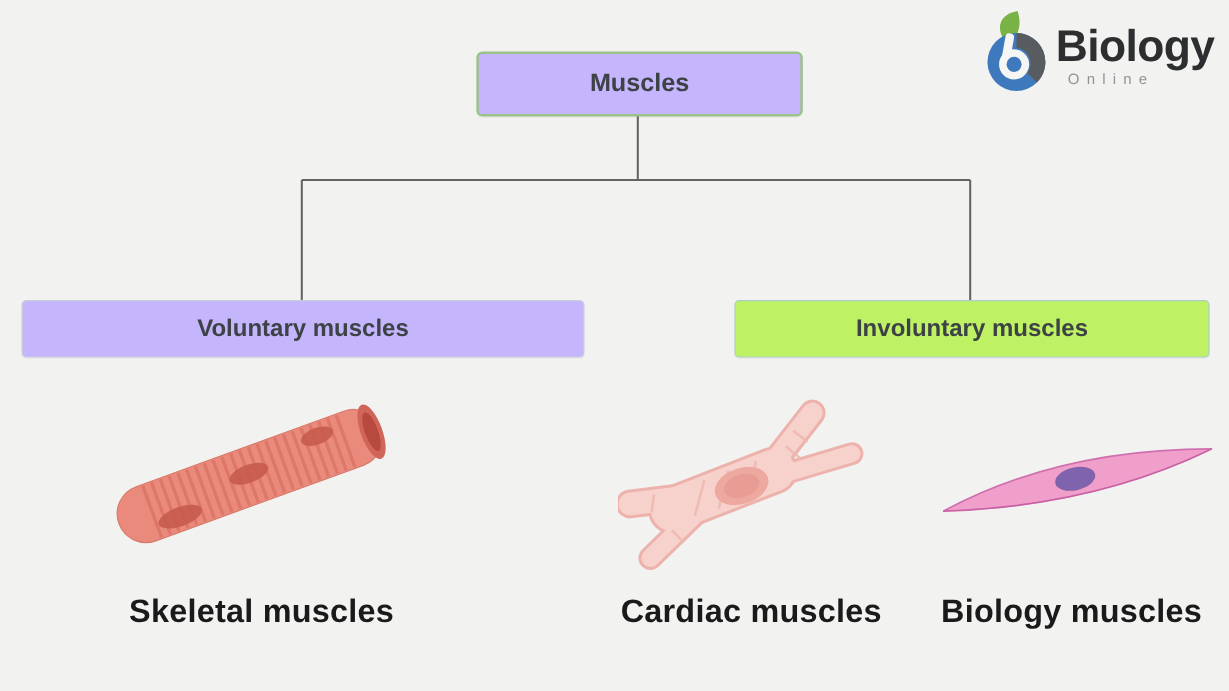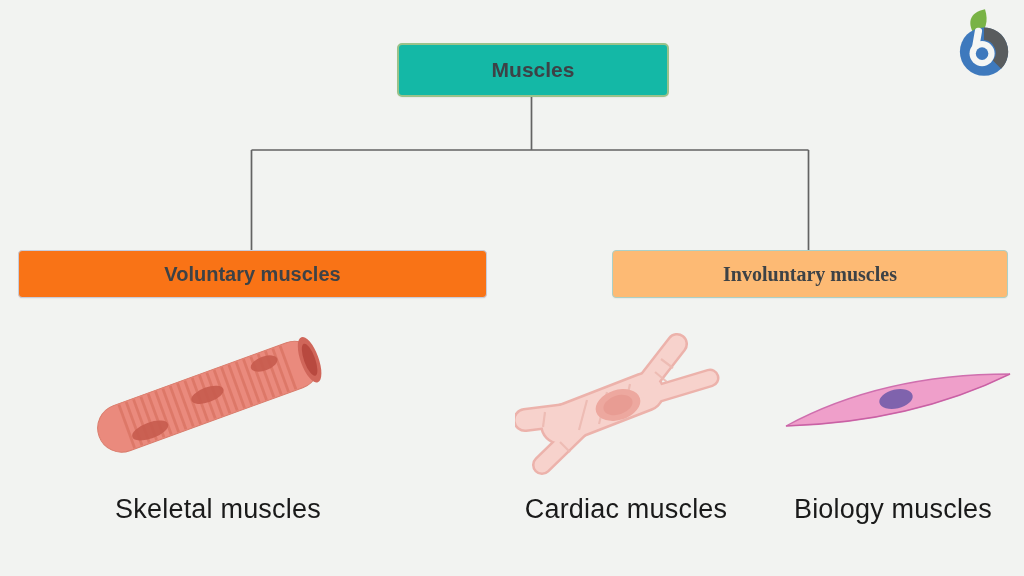--- a/index.html
+++ b/index.html
@@ -16,43 +16,43 @@
   .node {
     position: absolute;
     display: flex; align-items: center; justify-content: center;
     border-radius: 5px;
     color: #3d4246;
     box-shadow: 0 1px 1px rgba(0,0,0,0.04);
     white-space: nowrap;
   }
   .node-root {
     left: 397px; top: 43px; width: 268px; height: 50px;
-    background: #14b8a6; border: 2px solid #9ac28a;
+    background: #c4b5fd; border: 2px solid #9ac28a;
     font-size: 21px; font-weight: 700;
   }
   .node-voluntary {
     left: 18px; top: 250px; width: 467px; height: 46px;
-    background: #f97316; border: 1.5px solid #c7ccdb;
+    background: #c4b5fd; border: 1.5px solid #c7ccdb;
     font-size: 20px; font-weight: 600; border-radius: 4px; justify-content: center;
   }
   .node-involuntary {
     left: 612px; top: 250px; width: 394px; height: 46px;
-    background: #fdba74; border: 1.5px solid #abd0c7;
-    font-size: 20px; font-weight: 600; border-radius: 4px; font-family: Liberation Serif, serif;
+    background: #bef264; border: 1.5px solid #abd0c7;
+    font-size: 20px; font-weight: 600; border-radius: 4px;
   }
 
   .illustration { position: absolute; }
   .illustration-skeletal { left: 90px;  top: 328px; width: 240px; height: 136px; }
   .illustration-cardiac  { left: 515px; top: 332px; width: 205px; height: 145px; }
   .illustration-smooth   { left: 782px; top: 366px; width: 232px; height: 66px; }
 
   .type-label {
     position: absolute; top: 494px;
     transform: translateX(-50%);
-    font-size: 27px; font-weight: 400; color: #1a1a1a;
+    font-size: 27px; font-weight: 700; color: #1a1a1a;
     white-space: nowrap; letter-spacing: 0.2px;
   }
   .type-label-skeletal { left: 218px; }
   .type-label-cardiac  { left: 626px; text-align: right; }
   .type-label-smooth   { left: 893px; }
 
   .logo {
     position: absolute; right: 12px; top: 7px;
     display: flex; align-items: flex-start;
   }
@@ -140,15 +140,19 @@
 
   <div class="logo">
     <svg class="logo-icon" viewBox="0 0 58 72">
       <path d="M21 30 C 10 16 14 4 30 1 C 34 13 31 24 21 30 Z" fill="#79b346"></path>
       <circle cx="29" cy="45" r="25" fill="#3e79bd"></circle>
       <path d="M29 20 A 25 25 0 0 1 46.7 62.7 L 38.2 54.2 A 13 13 0 0 0 29 33 Z" fill="#595c5e"></path>
       <rect x="17.5" y="20" width="7.5" height="30" rx="3.5" fill="#f5f6f4" transform="rotate(10 21 35)"></rect>
       <circle cx="27" cy="47" r="13" fill="#f5f6f4"></circle>
       <circle cx="27" cy="47" r="6.5" fill="#3e79bd"></circle>
     </svg>
+    <div class="logo-text">
+      <div class="logo-brand">Biology</div>
+      <div class="logo-subtitle">Online</div>
+    </div>
   </div>
 
 </div>
 
 </body></html>

